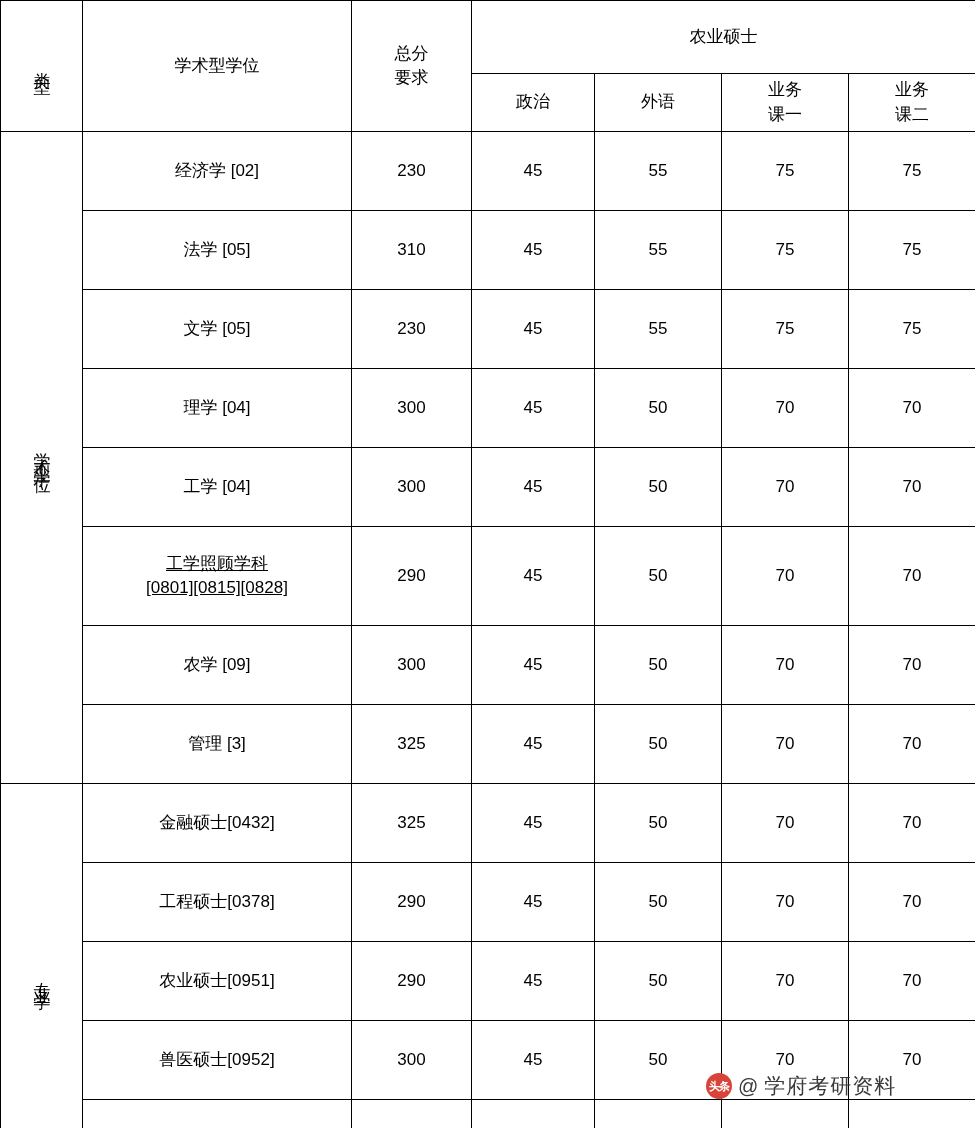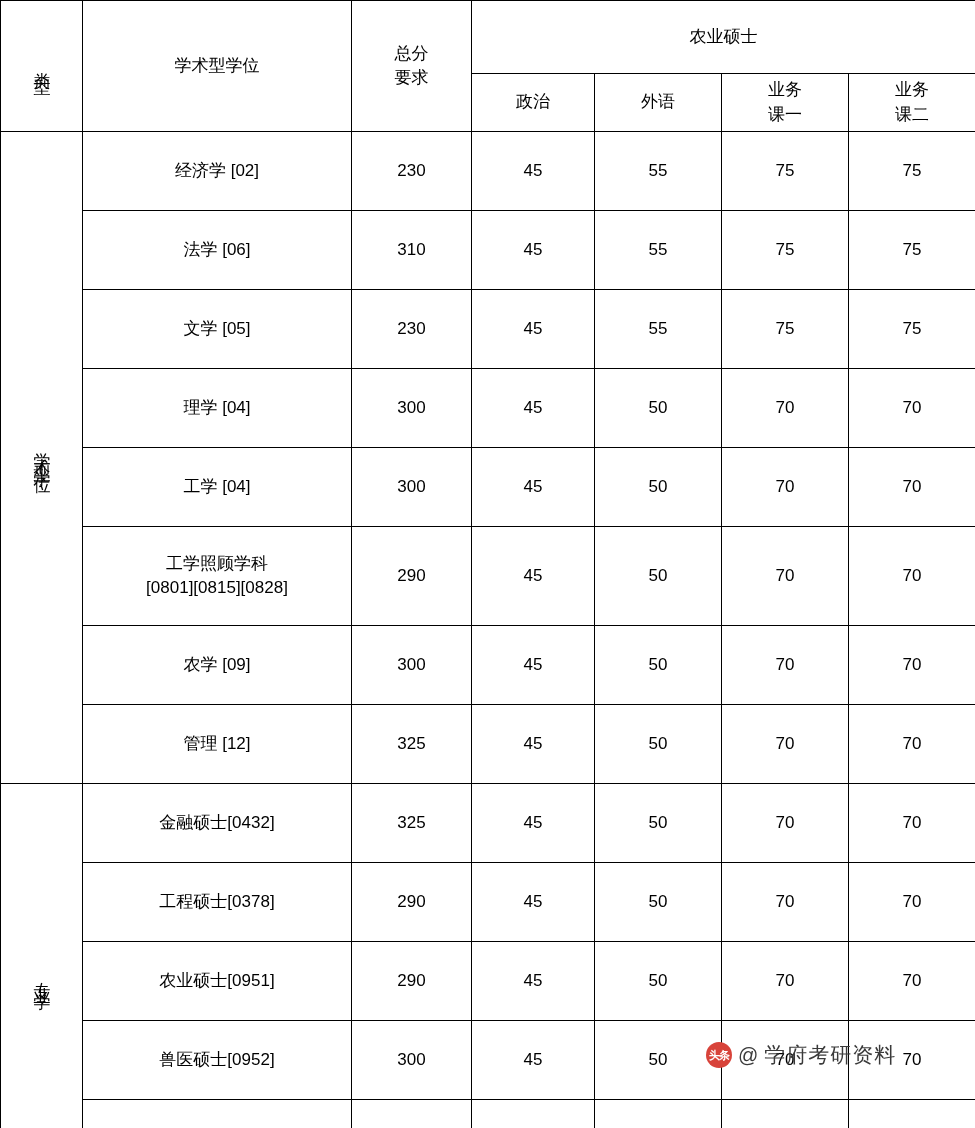--- a/index.html
+++ b/index.html
@@ -43,27 +43,27 @@
     letter-spacing: 6px;
     display: inline-block;
     line-height: 1.3;
   }
   .hdr-type { height: 86px; }
   .hdr-merge { height: 64px; font-size: 17px; }
   .hdr-two-line { line-height: 1.75; }
   .row-cell { height: 70px; }
   .tall-row { height: 90px; }
   .type-cell { font-size: 17px; }
-  .two-line-disc { line-height: 1.7; }
+  .two-line-disc { line-height: 1.7; text-decoration: underline; }
 
   
   .watermark {
     position: absolute;
     left: 706px;
-    top: 1041px;
+    top: 1072px;
     display: flex;
     align-items: center;
     gap: 6px;
     font-size: 21px;
     color: #3a3a3a;
     font-family: "Liberation Sans", sans-serif;
     white-space: nowrap;
     pointer-events: none;
   }
   .wm-logo {
@@ -125,21 +125,21 @@
         <span class="vert">学术型学位</span>
       </td>
       <td class="row-cell">经济学 [02]</td>
       <td>230</td>
       <td>45</td>
       <td>55</td>
       <td>75</td>
       <td>75</td>
     </tr>
     <tr>
-      <td class="row-cell">法学  [06]</td>
+      <td class="row-cell">法学  [05]</td>
       <td>310</td>
       <td>45</td>
       <td>55</td>
       <td>75</td>
       <td>75</td>
     </tr>
     <tr>
       <td class="row-cell">文学  [05]</td>
       <td>230</td>
       <td>45</td>
@@ -174,21 +174,21 @@
     </tr>
     <tr>
       <td class="row-cell">农学  [09]</td>
       <td>300</td>
       <td>45</td>
       <td>50</td>
       <td>70</td>
       <td>70</td>
     </tr>
     <tr>
-      <td class="row-cell">管理  [12]</td>
+      <td class="row-cell">管理  [3]</td>
       <td>325</td>
       <td>45</td>
       <td>50</td>
       <td>70</td>
       <td>70</td>
     </tr>
 
     <tr>
       <td rowspan="5" class="type-cell">
         <span class="vert">专业学</span>

